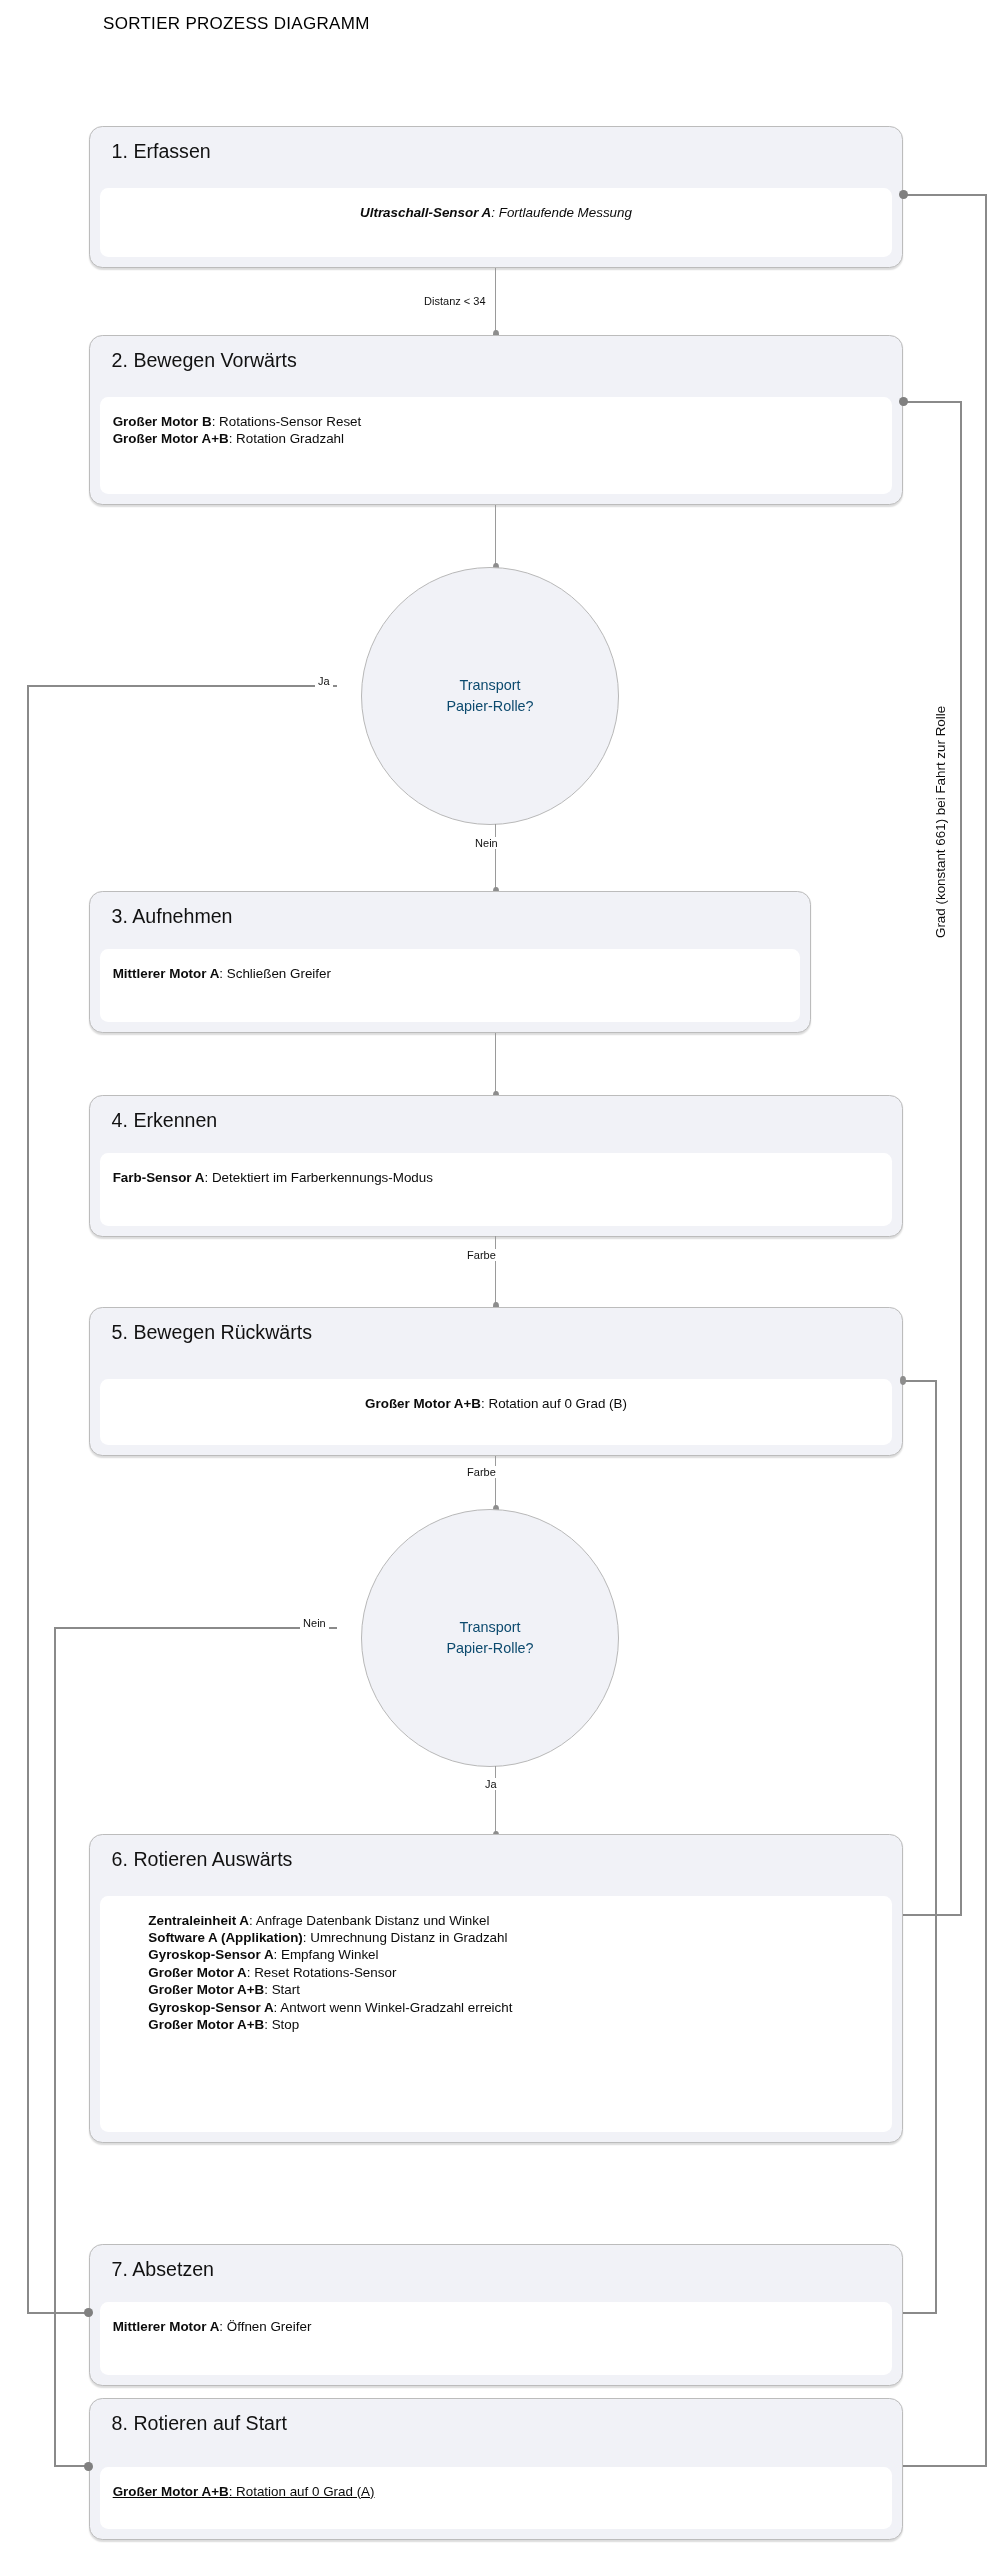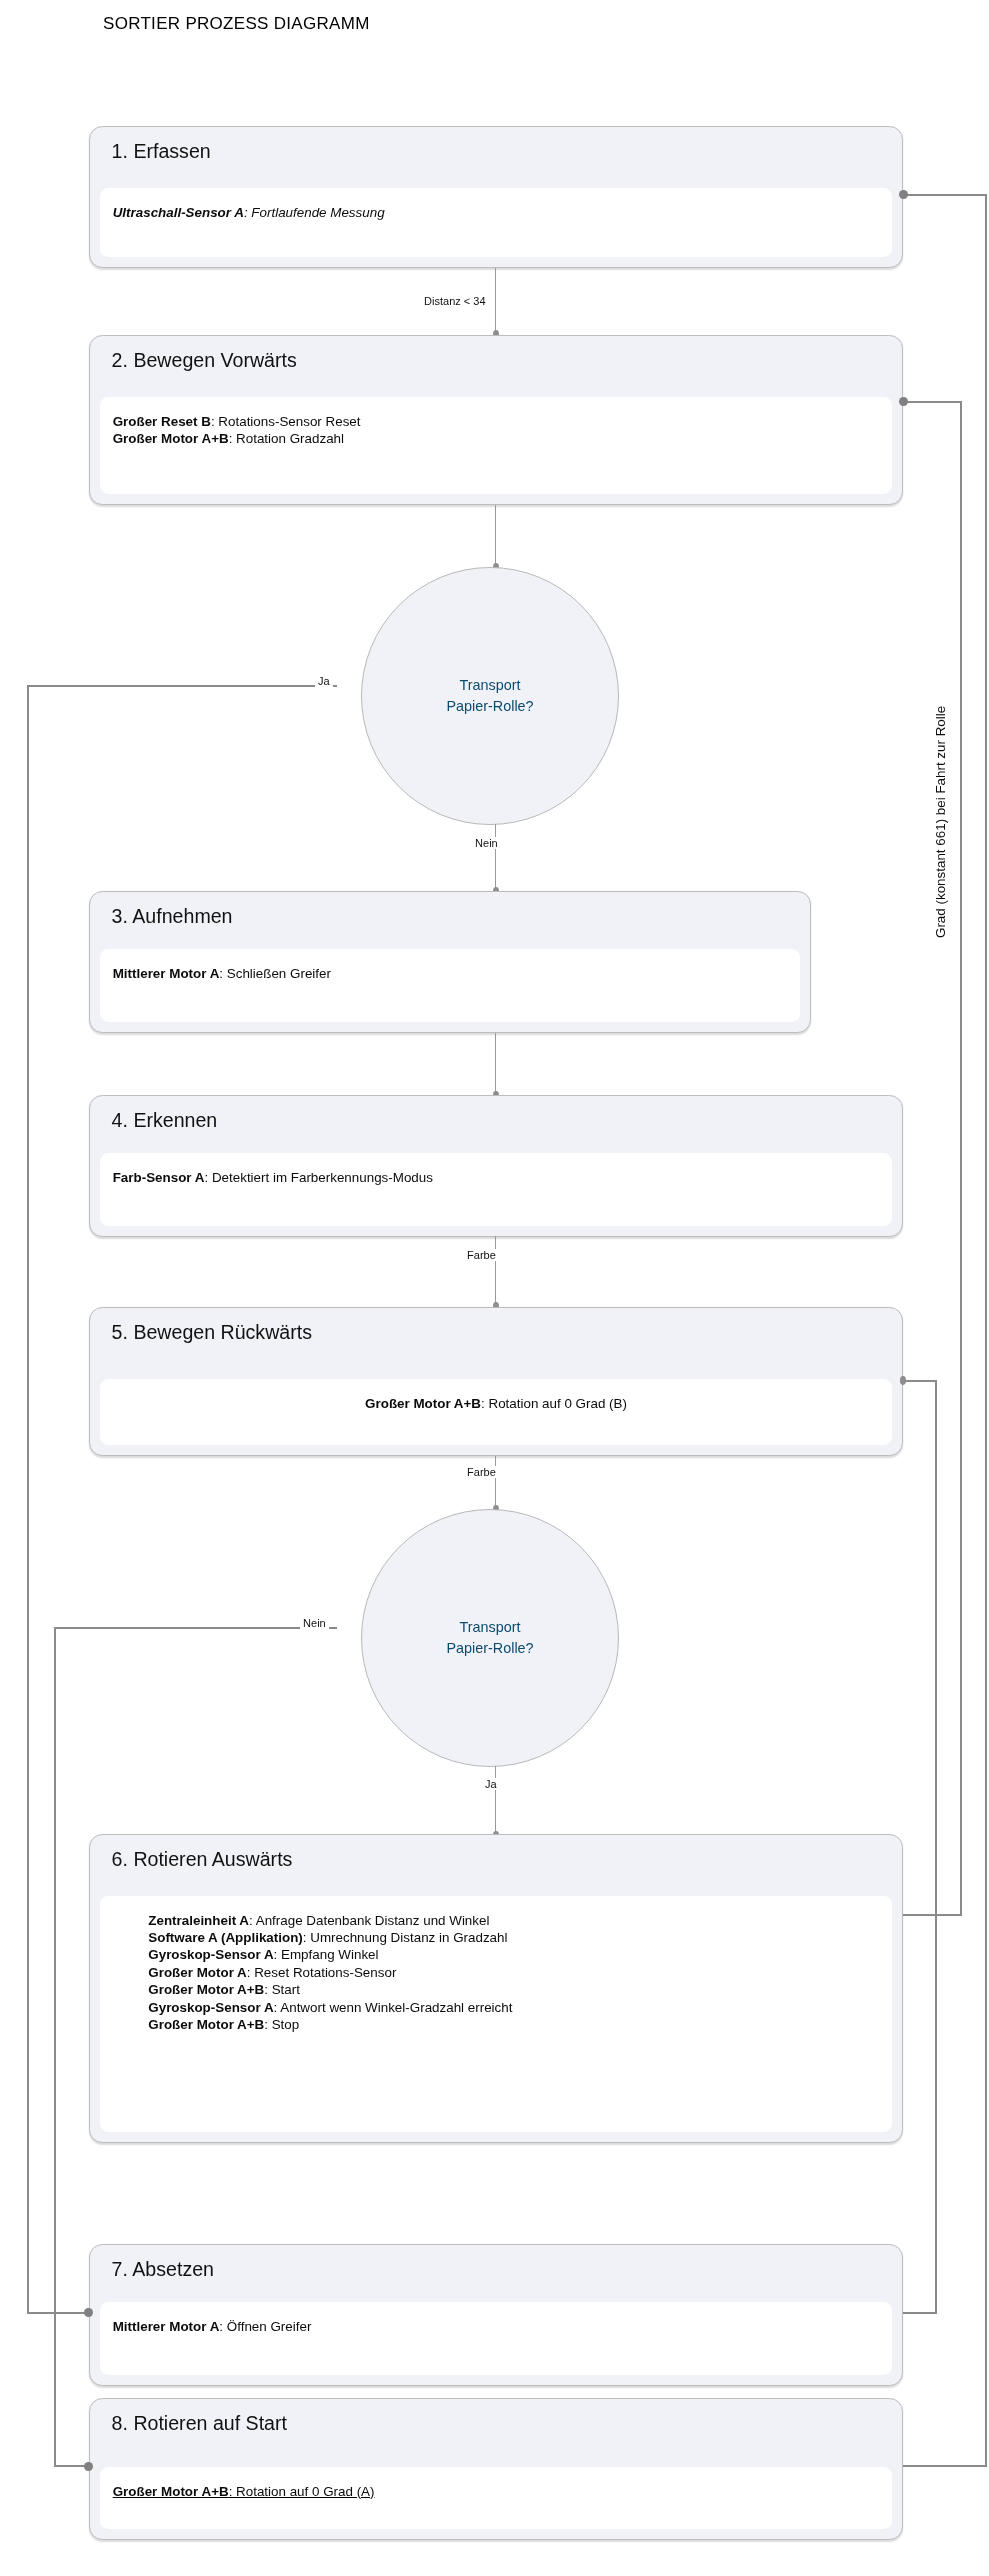--- a/index.html
+++ b/index.html
@@ -155,39 +155,39 @@
   <div class="side-label" style="left:933px; top:938px;">Grad (konstant  661) bei Fahrt zur Rolle</div>
 
   <div class="hline" style="left:27px; top:685px; width:310px;"></div>
   <div class="vline" style="left:27px; top:685px; height:1628px;"></div>
   <div class="hline" style="left:27px; top:2312px; width:62px;"></div>
 
   <div class="hline" style="left:54px; top:1627px; width:283px;"></div>
   <div class="vline" style="left:54px; top:1627px; height:840px;"></div>
   <div class="hline" style="left:54px; top:2465px; width:35px;"></div>
 
-  <div class="node-box" style="left:89px; top:126px; width:814px; height:142px;">
+  <div class="node-box" style="left:89px; top:126px; width:814px; height:142px;text-align:center;">
     <div class="node-title">1. Erfassen</div>
     <div class="node-body" style="top:61px;font-style:italic;">
       <div class="node-line">
         <b>Ultraschall-Sensor A</b><span>: Fortlaufende Messung</span>
       </div>
     </div>
   </div>
   <div class="dot" style="left:899px; top:190px;"></div>
 
   <div class="vline thin" style="left:495px; top:268px; height:67px;"></div>
   <div class="edge-label" style="left:421px; top:295px;">Distanz &lt; 34</div>
   <div class="dot small" style="left:493px; top:330px;"></div>
 
   <div class="node-box" style="left:89px; top:335px; width:814px; height:170px;">
     <div class="node-title">2. Bewegen Vorwärts</div>
     <div class="node-body" style="top:61px;">
       <div class="node-line">
-        <b>Großer Reset B</b><span>: Rotations-Sensor Reset</span>
+        <b>Großer Motor B</b><span>: Rotations-Sensor Reset</span>
       </div>
       <div class="node-line">
         <b>Großer Motor A+B</b><span>: Rotation Gradzahl</span>
       </div>
     </div>
   </div>
   <div class="dot" style="left:899px; top:397px;"></div>
 
   <div class="vline thin" style="left:495px; top:505px; height:62px;"></div>
   <div class="dot small" style="left:493px; top:563px;"></div>

